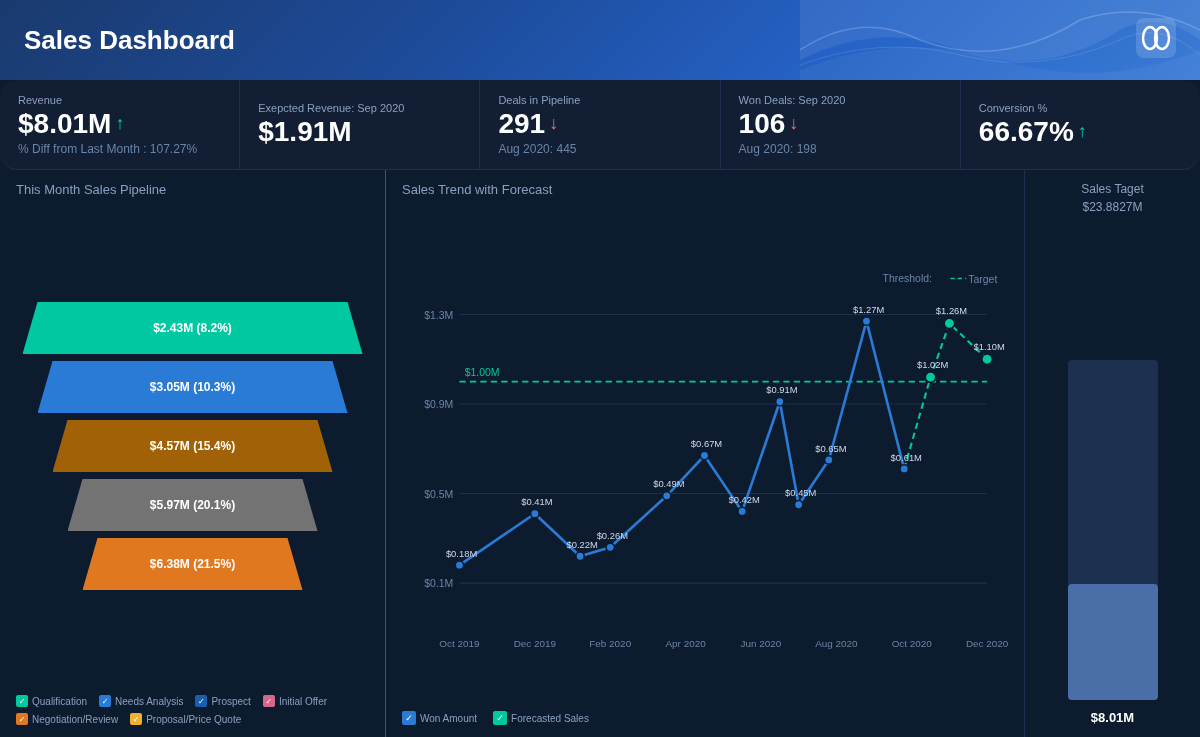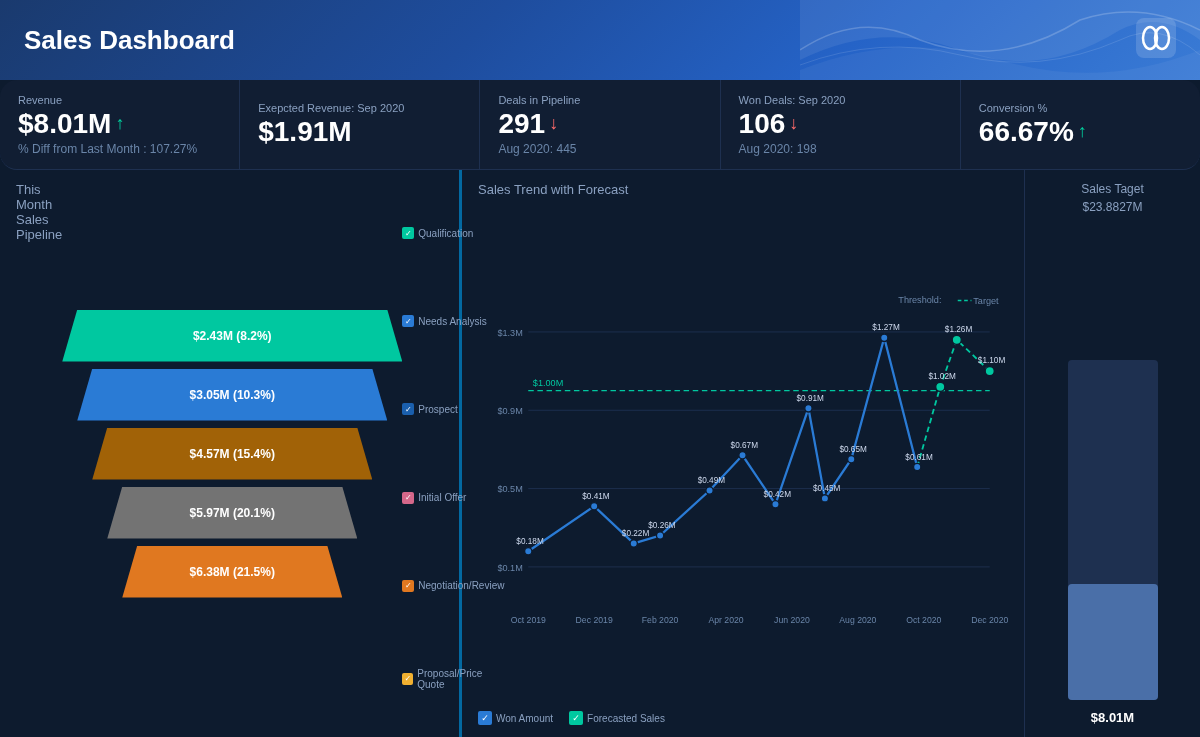--- a/index.html
+++ b/index.html
@@ -79,25 +79,25 @@
     }
 
     
     .main {
       display: flex;
       height: calc(737px - 80px - 90px);
     }
 
     
     .panel-left {
-      width: 462px;
+      width: 386px;
       padding: 12px 16px;
-      border-right: 3px solid #0369a1;
-      display: flex;
-      flex-direction: row;
+      border-right: 1px solid #0369a1;
+      display: flex;
+      flex-direction: column;
     }
     .panel-title {
       font-size: 13px;
       color: #8aa0c0;
       margin-bottom: 10px;
     }
     .funnel-container {
       flex: 1;
       display: flex;
       flex-direction: column;

